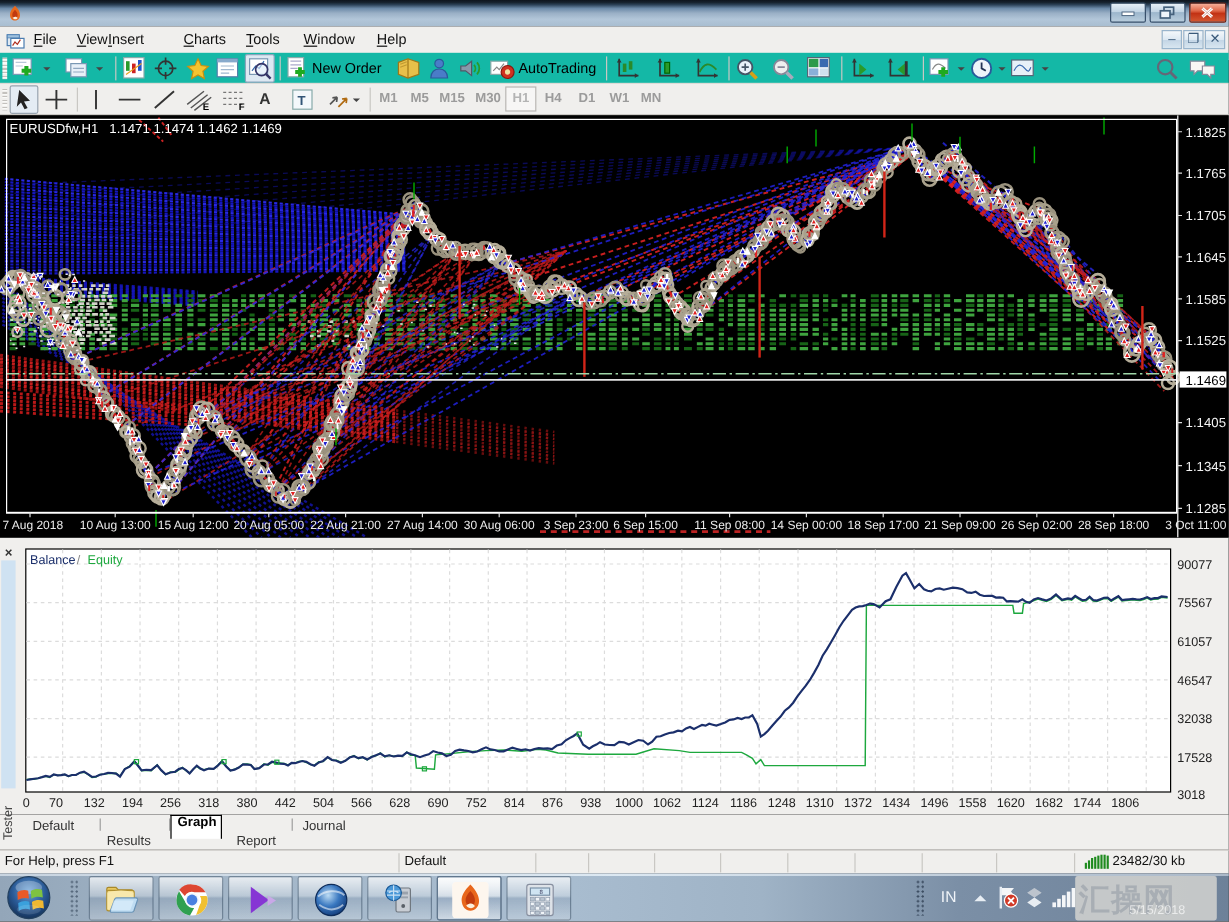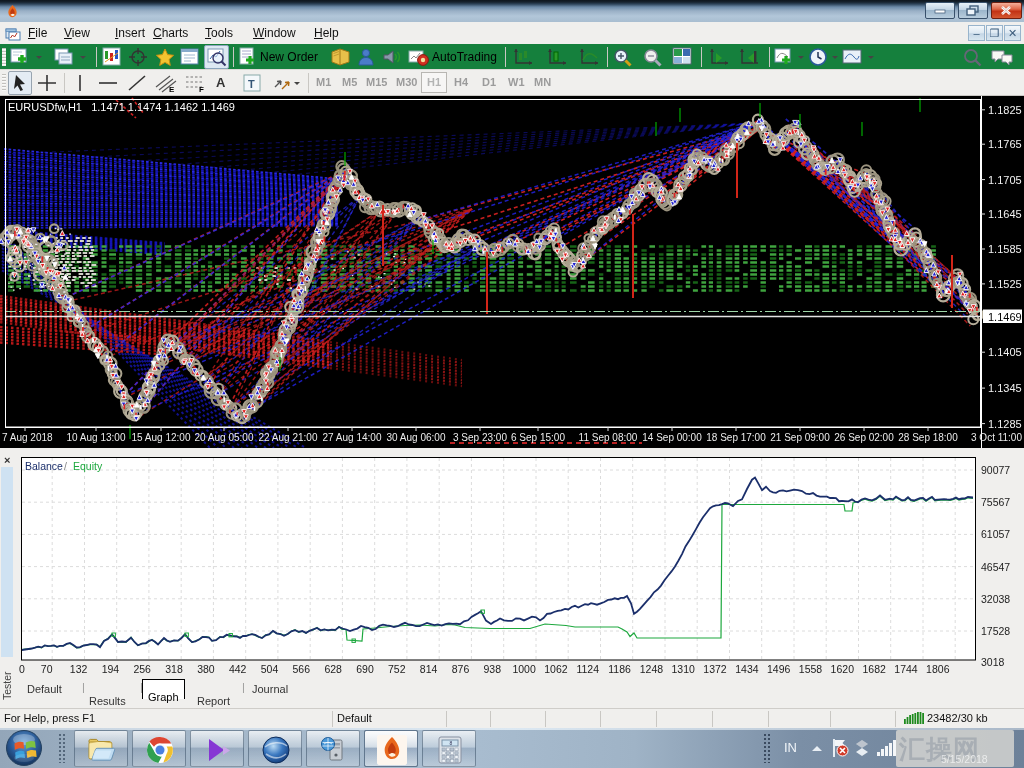--- a/index.html
+++ b/index.html
@@ -10,21 +10,21 @@
 .wbtn{position:absolute;top:2px;height:17px;border-radius:2px;border:1px solid #38506b}
 #bmin{left:925px;width:30px;background:linear-gradient(180deg,#e8f1f8 0,#c2d4e4 45%,#9cb6cc 50%,#b9cddd 100%)}
 #bmax{left:958px;width:30px;background:linear-gradient(180deg,#e8f1f8 0,#c2d4e4 45%,#9cb6cc 50%,#b9cddd 100%)}
 #bclose{left:991px;width:31px;background:linear-gradient(180deg,#f5b09b 0,#e06849 40%,#c23214 55%,#d45730 100%);border-color:#6e1f10}
 
 #menu{left:0;top:22px;width:1024px;height:28px;background:#f0efed;border-bottom:1px solid #d8d6d2}
 #menu span.m{position:absolute;top:4px;font-size:12px;color:#111}
 #menu u{text-decoration:underline}
 .cbtn{position:absolute;top:25px;width:17px;height:16px;background:linear-gradient(180deg,#f4f8fb,#dce8f2 50%,#c4d6e6 55%,#d8e6f0);border:1px solid #98b4cc;color:#3a5a7a;font-size:11px;text-align:center;line-height:15px}
 
-#tb1{left:0;top:44px;width:1024px;height:26px;background:#15803d;border-bottom:1px solid #dddbd7}
+#tb1{left:0;top:44px;width:1024px;height:26px;background:#14b8a6;border-bottom:1px solid #dddbd7}
 #tb2{left:0;top:70px;width:1024px;height:26px;background:#f0efed;border-bottom:1px solid #c9c7c3}
 .grip{position:absolute;left:2px;top:4px;width:4px;height:18px;background:repeating-linear-gradient(180deg,#c3c1bd 0 1px,#fafaf8 1px 2px,#f0efed 2px 3px)}
 .sep{position:absolute;top:3px;width:1px;height:20px;background:#c9c7c3}
 .tbtxt{position:absolute;top:6px;font-size:12px;color:#000}
 .tf{position:absolute;top:6px;font-size:11px;color:#9b9b9b;font-weight:bold}
 
 #status{left:0;top:708px;width:1024px;height:20px;background:#f0efed;border-top:1px solid #cfcdc9;font-size:11px;color:#111}
 #status .vs{position:absolute;top:2px;width:1px;height:16px;background:#c9c7c3}
 
 #task{left:0;top:728px;width:1024px;height:40px;background:linear-gradient(90deg,#93a6b9 0,#a3b6c8 18%,#a9bdd0 45%,#9fb3c6 62%,#7b8fa6 78%,#6d8199 100%)}
@@ -53,21 +53,21 @@
 </div>
 <div class="abs" id="menu">
  <svg class="abs" style="left:5px;top:3px" width="16" height="16" viewBox="0 0 16 16">
         <rect x="1" y="4" width="10" height="9" fill="#dfe9f2" stroke="#4a7cb0"></rect>
         <rect x="1" y="4" width="10" height="2.6" fill="#9ec1de" stroke="#4a7cb0" stroke-width="0.6"></rect>
         <rect x="4" y="7" width="11" height="8" fill="#fff" stroke="#4a7cb0"></rect>
         <path d="M5.5 13l2-3 2 2 2.5-4" stroke="#b03020" fill="none"></path>
       </svg>
  <span class="m" style="left:28px"><u>F</u>ile</span>
  <span class="m" style="left:64px"><u>V</u>iew</span>
- <span class="m" style="left:115px"><u>I</u>nsert</span>
+ <span class="m" style="left:90px"><u>I</u>nsert</span>
  <span class="m" style="left:153px"><u>C</u>harts</span>
  <span class="m" style="left:205px"><u>T</u>ools</span>
  <span class="m" style="left:253px"><u>W</u>indow</span>
  <span class="m" style="left:314px"><u>H</u>elp</span>
 </div>
 <div class="cbtn" style="left:968px">–</div>
 <div class="cbtn" style="left:986px">❐</div>
 <div class="cbtn" style="left:1004px">✕</div>
 <div class="abs" id="tb1">
  <div class="grip"></div>
@@ -1825,21 +1825,21 @@
       <text x="73" y="470" font-family="Liberation Sans, sans-serif" font-size="10.5" fill="#1da83e">Equity</text>
     </svg>
 <div class="abs" style="left:0;top:679px;width:1024px;height:29px;background:#f0efed"></div>
 <span class="abs" style="left:1px;top:660px;font-size:10.5px;color:#444;writing-mode:vertical-rl;transform:rotate(180deg);height:40px">Tester</span>
 <div class="abs" id="tabs" style="left:14px;top:679px;width:1010px;height:21px;font-size:11px;color:#333">
  <span class="abs" style="left:13px;top:4px">Default</span>
  <span class="abs" style="left:68px;top:2px;color:#999">|</span>
  <span class="abs" style="left:75px;top:16px">Results</span>
  <span class="abs" style="left:126px;top:2px;color:#999">|</span>
  <div class="abs" style="left:128px;top:0;width:43px;height:20px;background:#fff;border:1px solid #000;border-bottom:none"></div>
- <span class="abs" style="left:134px;top:12px;font-weight:normal;color:#000">Graph</span>
+ <span class="abs" style="left:134px;top:0;font-weight:bold;color:#000">Graph</span>
  <span class="abs" style="left:183px;top:16px">Report</span>
  <span class="abs" style="left:228px;top:2px;color:#999">|</span>
  <span class="abs" style="left:238px;top:4px">Journal</span>
 </div>
 <div class="abs" id="status">
  <span class="abs" style="left:4px;top:3px">For Help, press F1</span>
  <span class="abs" style="left:337px;top:3px">Default</span>
  <span class="vs" style="left:332px"></span>
       <span class="vs" style="left:446px"></span>
  <span class="vs" style="left:490px"></span>

